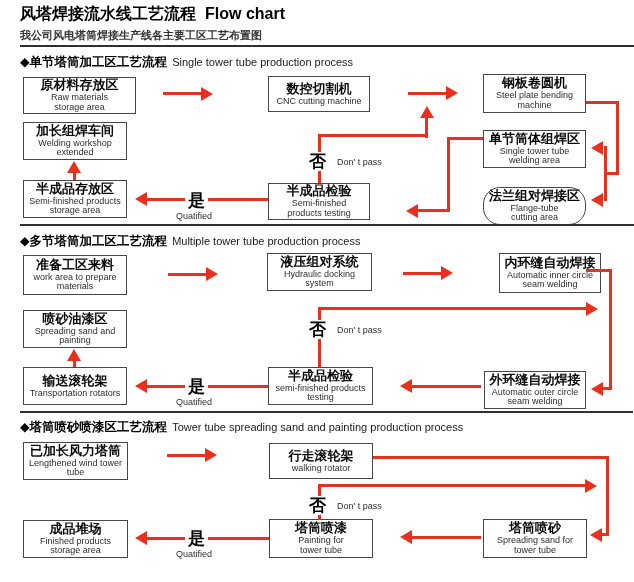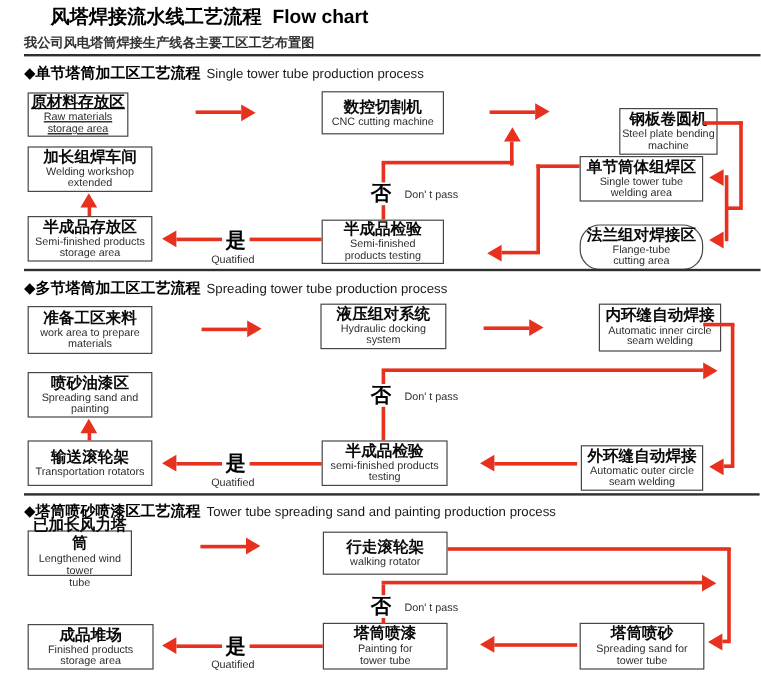--- a/index.html
+++ b/index.html
@@ -1,20 +1,20 @@
 <!DOCTYPE html>
 <html><head>
 <meta charset="utf-8">
 <style>
   html,body{margin:0;padding:0;background:#fff;}
   #stage{
     position:relative;width:634px;height:582px;background:#fff;overflow:hidden;
     font-family:"Liberation Sans","DejaVu Sans",sans-serif;color:#000;
   }
-  .title{position:absolute;left:20px;top:4px;font-size:16px;font-weight:bold;white-space:nowrap;margin-left:22px;}
+  .title{position:absolute;left:20px;top:4px;font-size:16px;font-weight:bold;white-space:nowrap;}
   .title .en{margin-left:9px;}
   .subtitle{position:absolute;left:20px;top:28px;font-size:11px;font-weight:bold;color:#333;white-space:nowrap;}
   .divider{position:absolute;height:2px;background:#2f2f2f;}
   .sec-head{position:absolute;white-space:nowrap;}
   .sec-head .zh{font-size:12.5px;font-weight:bold;}
   .sec-head .en{font-size:11px;color:#1a1a1a;margin-left:5px;font-weight:normal;}
   .box{
     position:absolute;background:#fff;border:1px solid #474747;box-sizing:border-box;
     display:flex;flex-direction:column;align-items:center;justify-content:center;text-align:center;
   }
@@ -37,21 +37,21 @@
   <div class="title">
     <span class="zh">风塔焊接流水线工艺流程</span><span class="en">Flow chart</span>
   </div>
   <div class="subtitle">我公司风电塔筒焊接生产线各主要工区工艺布置图</div>
   <div class="divider" style="left:20px;top:45px;width:614px;"></div>
 
   <div class="sec-head" style="left:20px;top:52px;">
     <span class="zh">◆单节塔筒加工区工艺流程</span><span class="en">Single tower tube production process</span>
   </div>
 
-  <div class="box" style="left:23px;top:77px;width:84px;height:37px;text-decoration:underline;">
+  <div class="box" style="left:23px;top:77px;width:113px;height:37px;">
     <div class="zh">原材料存放区</div>
     <div class="en">Raw materials
 storage area</div>
   </div>
   <div class="box" style="left:23px;top:122px;width:104px;height:38px;">
     <div class="zh">加长组焊车间</div>
     <div class="en">Welding workshop
 extended</div>
   </div>
   <div class="box" style="left:23px;top:180px;width:104px;height:38px;">
@@ -61,21 +61,21 @@
   </div>
   <div class="box" style="left:268px;top:76px;width:102px;height:36px;">
     <div class="zh">数控切割机</div>
     <div class="en">CNC cutting machine</div>
   </div>
   <div class="box" style="left:268px;top:183px;width:102px;height:37px;">
     <div class="zh">半成品检验</div>
     <div class="en">Semi-finished
 products testing</div>
   </div>
-  <div class="box" style="left:483px;top:90px;width:82px;height:39px;margin-left:33px;">
+  <div class="box" style="left:483px;top:74px;width:103px;height:39px;">
     <div class="zh">钢板卷圆机</div>
     <div class="en">Steel plate bending
 machine</div>
   </div>
   <div class="box" style="left:483px;top:130px;width:103px;height:38px;">
     <div class="zh">单节筒体组焊区</div>
     <div class="en">Single tower tube
 welding area</div>
   </div>
   <div class="box" style="left:483px;top:187px;width:103px;height:38px;border-radius:17px;">
@@ -108,21 +108,21 @@
   <div class="ah ah-u" style="left:67px;top:161px;"></div>
 
   <div class="dec-zh" style="left:306px;top:152px;">否</div>
   <div class="dec-en" style="left:337px;top:157px;">Don' t pass</div>
   <div class="dec-zh" style="left:185px;top:191px;">是</div>
   <div class="dec-en" style="left:176px;top:211px;">Quatified</div>
 
   <div class="divider" style="left:20px;top:224px;width:614px;"></div>
 
   <div class="sec-head" style="left:20px;top:231px;">
-    <span class="zh">◆多节塔筒加工区工艺流程</span><span class="en">Spreading tower tube production process</span>
+    <span class="zh">◆多节塔筒加工区工艺流程</span><span class="en">Multiple tower tube production process</span>
   </div>
 
   <div class="box" style="left:23px;top:310px;width:104px;height:38px;">
     <div class="zh">喷砂油漆区</div>
     <div class="en">Spreading sand and
 painting</div>
   </div>
   <div class="box" style="left:23px;top:255px;width:104px;height:40px;">
     <div class="zh">准备工区来料</div>
     <div class="en">work area to prepare
@@ -175,21 +175,21 @@
   <div class="dec-en" style="left:337px;top:325px;">Don' t pass</div>
   <div class="dec-zh" style="left:185px;top:377px;">是</div>
   <div class="dec-en" style="left:176px;top:397px;">Quatified</div>
 
   <div class="divider" style="left:20px;top:411px;width:613px;"></div>
 
   <div class="sec-head" style="left:20px;top:417px;">
     <span class="zh">◆塔筒喷砂喷漆区工艺流程</span><span class="en">Tower tube spreading sand and painting  production process</span>
   </div>
 
-  <div class="box" style="left:23px;top:442px;width:87px;height:38px;">
+  <div class="box" style="left:23px;top:442px;width:105px;height:38px;">
     <div class="zh">已加长风力塔筒</div>
     <div class="en">Lengthened wind tower
 tube</div>
   </div>
   <div class="box" style="left:23px;top:520px;width:105px;height:38px;">
     <div class="zh">成品堆场</div>
     <div class="en">Finished products
 storage area</div>
   </div>
   <div class="box" style="left:269px;top:443px;width:104px;height:36px;">

